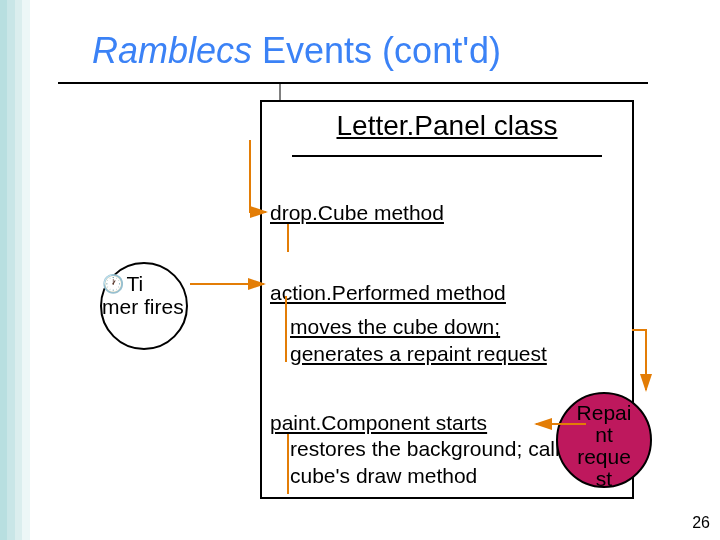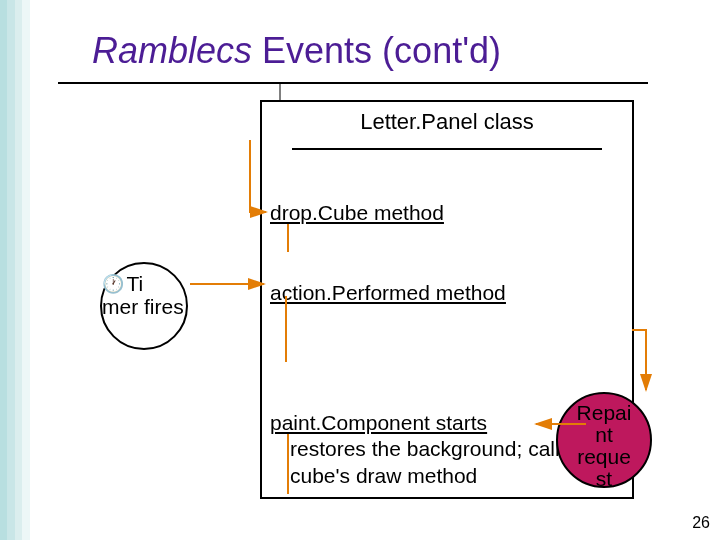--- a/index.html
+++ b/index.html
@@ -22,21 +22,21 @@
       #b8dfe0 0%, #b8dfe0 25%,
       #c9e6e7 25%, #c9e6e7 50%,
       #dbeeee 50%, #dbeeee 75%,
       #edf7f7 75%, #edf7f7 100%);
   }
   .title {
     position: absolute;
     left: 92px;
     top: 30px;
     font-size: 36px;
-    color: #4c1d95;
+    color: #3b82f6;
   }
   .title .it { font-style: italic; }
   .title-underline {
     position: absolute;
     left: 58px;
     top: 82px;
     width: 590px;
     height: 2px;
     background: #000;
   }
@@ -44,23 +44,24 @@
   .class-box {
     position: absolute;
     left: 260px;
     top: 100px;
     width: 370px;
     height: 395px;
     border: 2px solid #000;
   }
   .class-header {
     text-align: center;
-    font-size: 22px;
+    font-size: 28px;
     padding: 6px 0 10px;
     line-height: 1.25;
+    text-decoration: underline;
   }
   .hdr-rule {
     margin: 2px 30px 0;
     height: 2px;
     background: #000;
   }
 
   .sect {
     position: absolute;
     left: 270px;
@@ -145,20 +146,22 @@
   </div>
   <div class="hdr-rule"></div>
 </div>
 
 <div id="s1" class="sect">
   <span class="sect-title">drop.Cube method</span>
 </div>
 
 <div id="s2" class="sect">
   <span class="sect-title">action.Performed method</span>
+  <div class="sect-body" style="white-space:pre-line">moves the cube down;
+generates a repaint request</div>
 </div>
 
 <div id="s3" class="sect">
   <span class="sect-title">paint.Component starts</span>
   <div class="sect-body" style="max-width:340px">restores the background;  calls cube's draw method</div>
 </div>
 
 <div class="timer-circ">
   <span class="clock">🕐</span><span style="white-space:pre-line">Ti
 mer fires</span>

